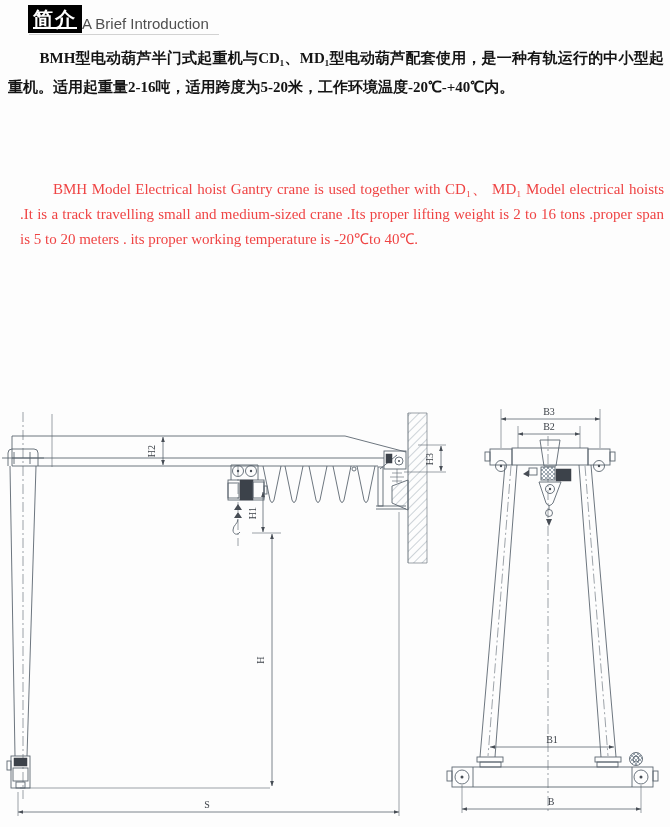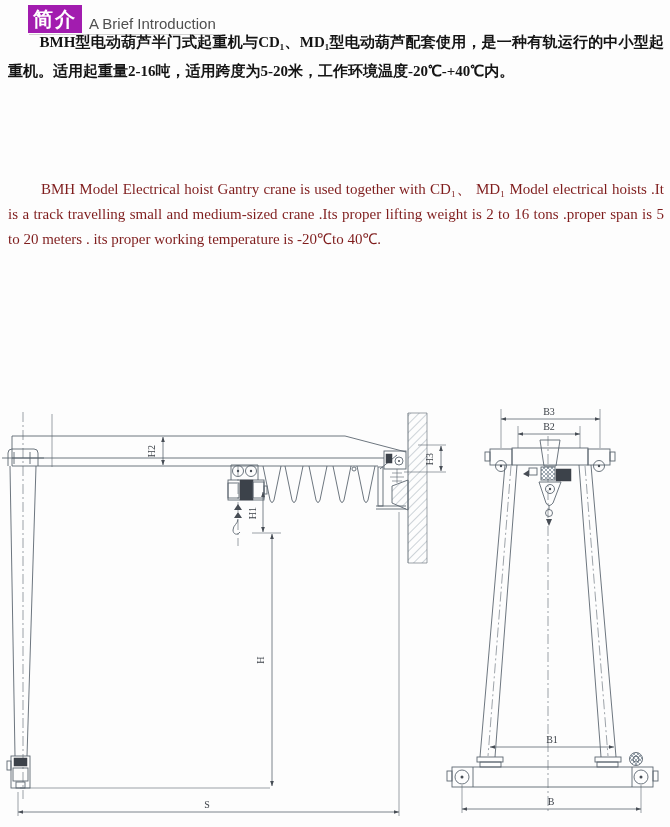--- a/index.html
+++ b/index.html
@@ -1,28 +1,28 @@
 <!DOCTYPE html>
 <html><head>
 <meta charset="utf-8">
 <style>
   html,body{margin:0;padding:0;background:#ffffff;}
   .page{position:relative;width:670px;height:827px;background:#fdfdfd;overflow:hidden;
         font-family:"Liberation Serif",serif;color:#1b1b1b;}
   .header{position:absolute;top:5px;left:28px;white-space:nowrap;}
-  .badge{display:inline-block;width:54px;height:28px;background:#a21caf;color:#fff;
+  .badge{display:inline-block;width:54px;height:28px;background:#000000;color:#fff;
          font:bold 20px/28px "Liberation Sans",sans-serif;text-align:center;letter-spacing:2px;
-         vertical-align:bottom;}
-  .title{font:15px/1 "Liberation Sans",sans-serif;color:#4f4f4f;margin-left:7px;}
+         vertical-align:bottom;text-decoration:underline;}
+  .title{font:15px/1 "Liberation Sans",sans-serif;color:#4f4f4f;}
   .rule{position:absolute;left:1px;top:29px;width:190px;height:1px;background:#d2d2d2;}
-  .cn{position:absolute;top:28px;left:8px;right:6px;
+  .cn{position:absolute;top:44px;left:8px;right:6px;
       font:bold 15px/29px "Liberation Serif",serif;color:#141414;text-align:justify;}
   .cn p{margin:0;text-indent:2.1em;}
-  .en{position:absolute;top:177px;left:8px;right:6px;
-      font:15px/25px "Liberation Serif",serif;color:#7f1d1d;text-align:justify;}
+  .en{position:absolute;top:177px;left:20px;right:6px;
+      font:15px/25px "Liberation Serif",serif;color:#ef4444;text-align:justify;}
   .en p{margin:0;text-indent:2.2em;}
   .draw{position:absolute;top:388px;left:0;}
   .draw line,.draw path,.draw rect,.draw circle,.draw polygon,.draw polyline{
       fill:none;stroke:#5c6670;stroke-width:0.9;stroke-linecap:butt;}
   .draw .fill{fill:#474d55;stroke:none;}
   .draw .dark{fill:#3c424a;stroke:#3c424a;stroke-width:0.5;}
   .draw .hatchfill{fill:url(#hatch);stroke:none;}
   .draw .xfill{fill:url(#xhatch);}
   .draw .pline{stroke:#8593a0;stroke-width:0.8;}
   .draw .cl{stroke-dasharray:10 3 2 3;stroke-width:0.6;}

